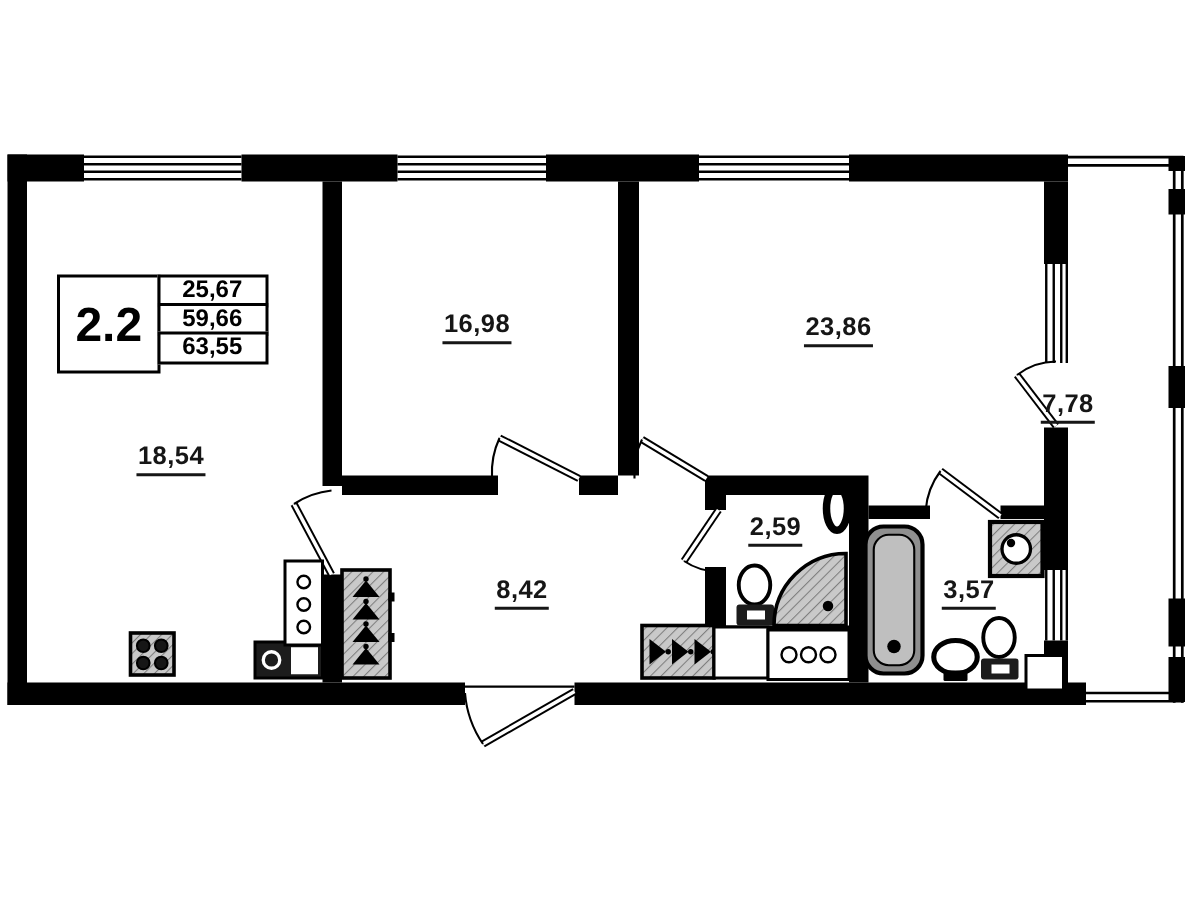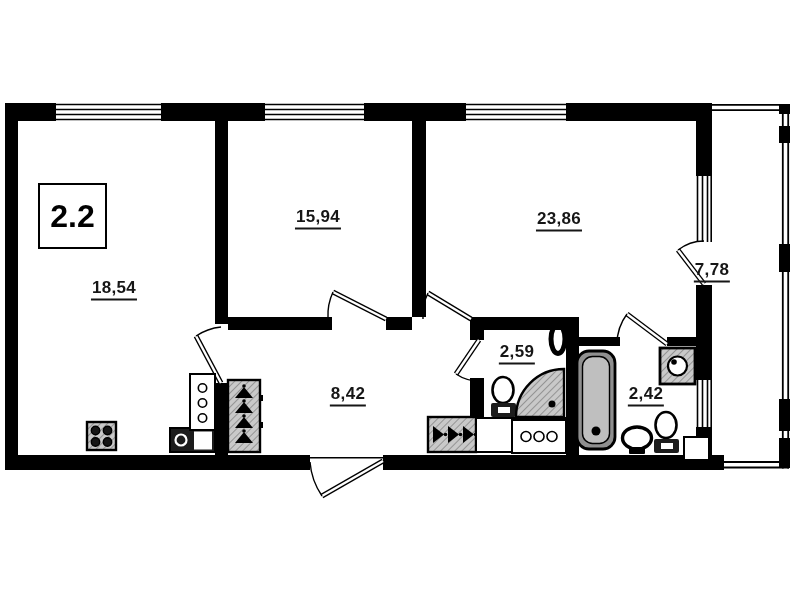--- a/index.html
+++ b/index.html
@@ -232,25 +232,30 @@
   <g>
     <ellipse cx="666" cy="425" rx="10.5" ry="13" fill="#fff" stroke="#000" stroke-width="2.6"></ellipse>
     <rect x="654" y="439" width="25" height="14" rx="2" fill="#1c1c1c"></rect>
     <rect x="661" y="443" width="12" height="6" fill="#fff"></rect>
   </g>
   <g>
     <rect x="684" y="437" width="25" height="23" fill="#fff" stroke="#000" stroke-width="2"></rect>
   </g>
 </svg>
 
-  <div class="area-label" style="left:114px;top:289px;text-align:center;">18,54</div>
-  <div class="area-label" style="left:318px;top:218px;">15,94</div>
+  <div class="area-label" style="left:114px;top:306px;text-align:center;">18,54</div>
+  <div class="area-label" style="left:318px;top:218px;">16,98</div>
   <div class="area-label" style="left:559px;top:220px;">23,86</div>
   <div class="area-label" style="left:348px;top:395px;">8,42</div>
   <div class="area-label" style="left:517px;top:353px;">2,59</div>
-  <div class="area-label" style="left:646px;top:395px;">2,42</div>
+  <div class="area-label" style="left:646px;top:395px;">3,57</div>
   <div class="area-label" style="left:712px;top:271px;">7,78</div>
 
   <div class="title-block">
     <div class="tb-unit">2.2</div>
+    <div class="tb-col">
+      <div class="tb-row">25,67</div>
+      <div class="tb-row">59,66</div>
+      <div class="tb-row">63,55</div>
+    </div>
   </div>
 
 </div>
 
 </body></html>

